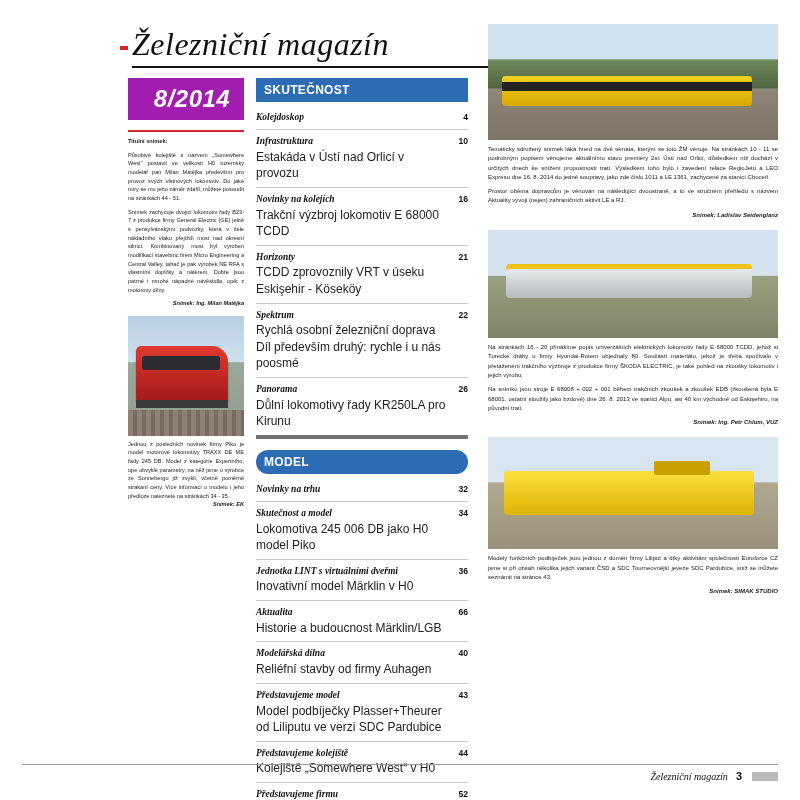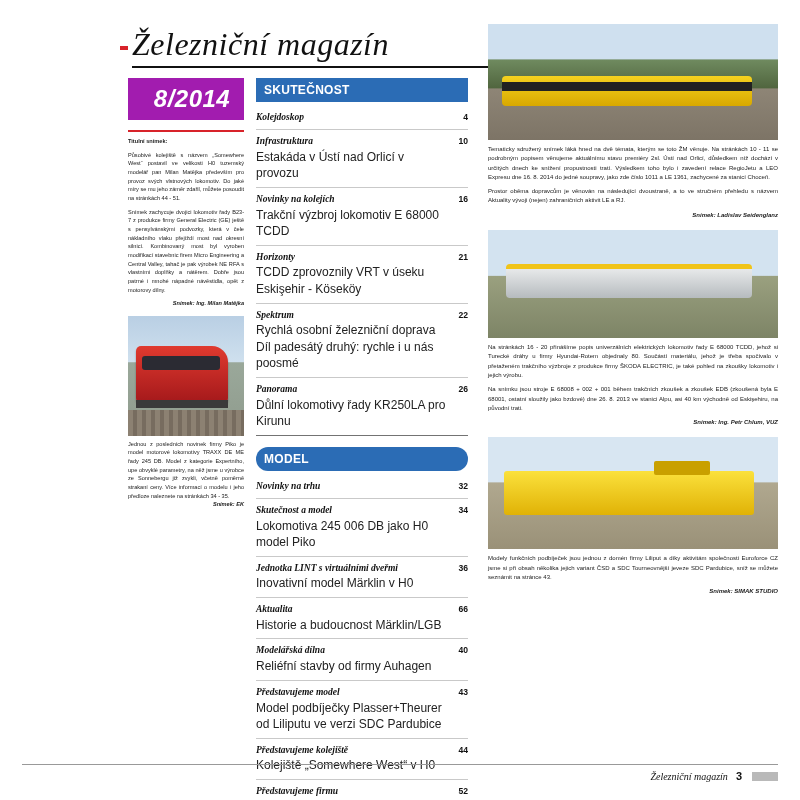--- a/index.html
+++ b/index.html
@@ -110,21 +110,21 @@
     font-weight:bold;
     padding:5px 8px 5px 8px;
     letter-spacing:0.3px;
   }
   .toc { margin-top:4px; }
   .toc-entry {
     display:flex; justify-content:space-between; align-items:flex-start;
     padding:5px 0 5px 0;
     border-bottom:1px solid #c9c9c9;
   }
-  .toc-entry:last-child { border-bottom:1px solid #737373; }
+  .toc-entry:last-child { border-bottom:4px solid #737373; }
   .toc-text { padding-right:6px; }
   .toc-title {
     font-family:"Liberation Serif", serif;
     font-style:italic;
     font-weight:bold;
     font-size:9.5px;
     color:#111;
     line-height:1.35;
   }
   .toc-sub {
@@ -275,21 +275,21 @@
         <div class="toc-text">
           <div class="toc-title">Horizonty</div>
           <div class="toc-sub">TCDD zprovoznily VRT v úseku Eskişehir - Köseköy</div>
         </div>
         <div class="toc-page">21</div>
       </div>
 
       <div class="toc-entry">
         <div class="toc-text">
           <div class="toc-title">Spektrum</div>
-          <div class="toc-sub">Rychlá osobní železniční doprava Díl padesátý druhý: rychle i u nás poosmé</div>
+          <div class="toc-sub">Rychlá osobní železniční doprava Díl především druhý: rychle i u nás poosmé</div>
         </div>
         <div class="toc-page">22</div>
       </div>
 
       <div class="toc-entry">
         <div class="toc-text">
           <div class="toc-title">Panorama</div>
           <div class="toc-sub">Důlní lokomotivy řady KR250LA pro Kirunu</div>
         </div>
         <div class="toc-page">26</div>

